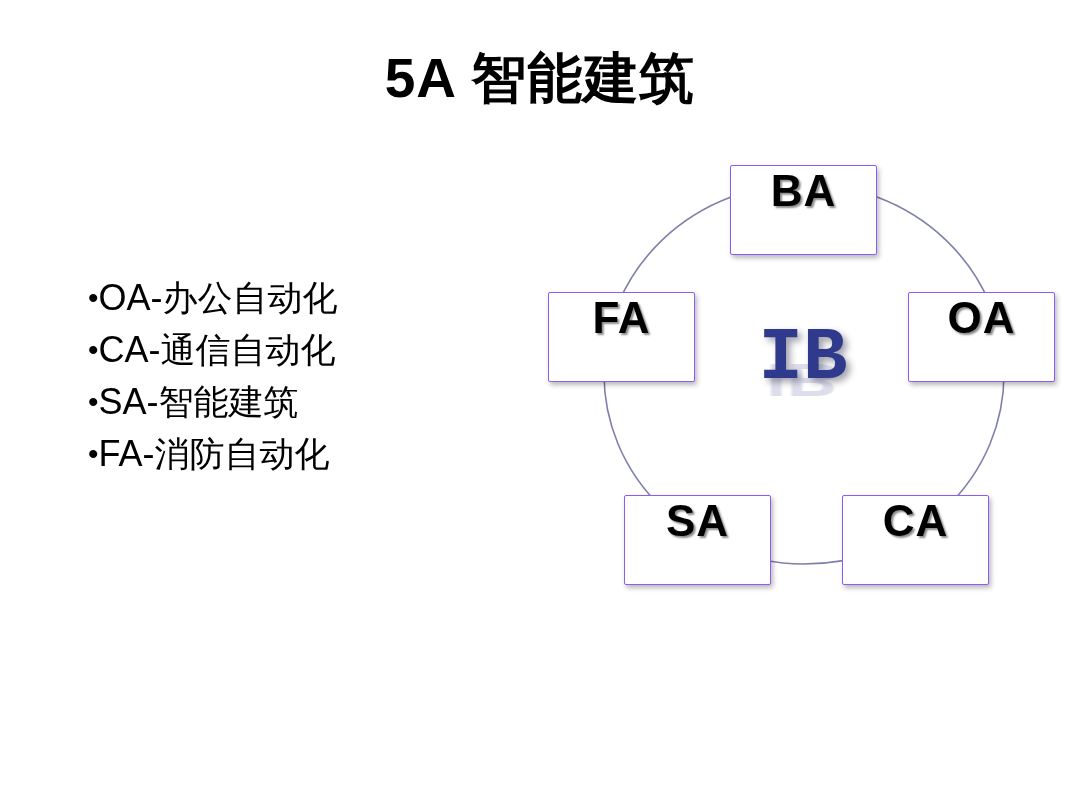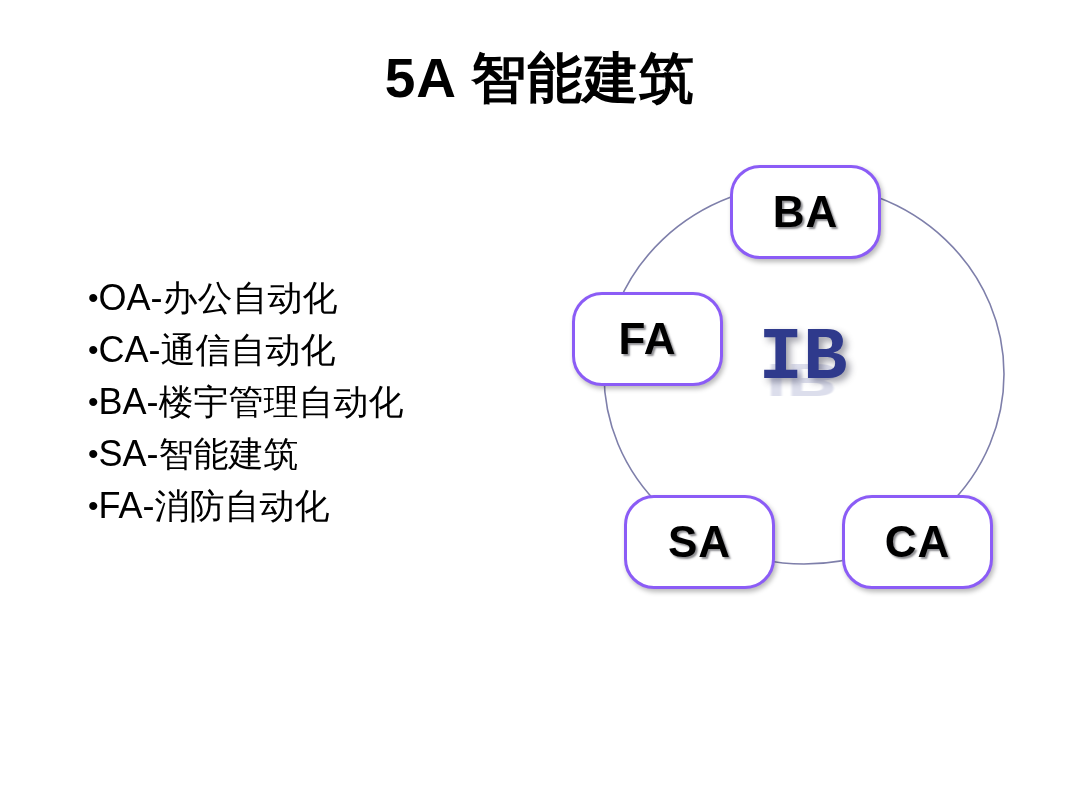--- a/index.html
+++ b/index.html
@@ -74,41 +74,41 @@
     height: 480px;
   }
   #ring-svg {
     position: absolute;
     left: 0; top: 0;
   }
 
   .node {
     position: absolute;
     background: #ffffff;
-    border: 3px solid #8b5cf6;
-    border-radius: 30px;
+    border: 1px solid #8b5cf6;
+    border-radius: 2px;
     box-shadow: 2px 3px 5px rgba(0,0,0,0.28);
     display: flex;
-    align-items: center;
+    align-items: flex-start;
     justify-content: center;
   }
   .node-label {
     font-size: 44px;
     font-weight: bold;
     color: #000000;
     text-shadow: 2px 2px 2px rgba(120,120,125,0.85);
     font-family: "Liberation Sans", "DejaVu Sans", sans-serif;
     letter-spacing: 1px;
   }
 
   #node-ba { left: 190px; top: 25px;  width: 145px; height: 88px; }
   #node-oa { left: 368px; top: 152px; width: 145px; height: 88px; }
   #node-ca { left: 302px; top: 355px; width: 145px; height: 88px; }
   #node-sa { left: 84px;  top: 355px; width: 145px; height: 88px; }
-  #node-fa { left: 32px;  top: 152px; width: 145px; height: 88px; }
+  #node-fa { left: 8px;  top: 152px; width: 145px; height: 88px; }
 
   #center-ib {
     position: absolute;
     left: 178px;
     top: 180px;
     width: 170px;
     height: 120px;
     text-align: center;
   }
   #center-ib .ib-main {
@@ -142,23 +142,20 @@
   <div id="title">5A 智能建筑</div>
 
   <div id="bullets">
     <div class="bullet-line">
       <span class="dot">•</span><span class="code">OA-</span><span class="cn">办公自动化</span>
     </div>
     <div class="bullet-line">
       <span class="dot">•</span><span class="code">CA-</span><span class="cn">通信自动化</span>
     </div>
     <div class="bullet-line">
-      <span class="dot">•</span><span class="code">BA-</span><span class="cn">楼宇管理自动化</span>
-    </div>
-    <div class="bullet-line">
       <span class="dot">•</span><span class="code">SA-</span><span class="cn">智能建筑</span>
     </div>
     <div class="bullet-line">
       <span class="dot">•</span><span class="code">FA-</span><span class="cn">消防自动化</span>
     </div>
   </div>
 
   <div id="diagram">
 
     <svg id="ring-svg" width="540" height="480">
@@ -166,20 +163,23 @@
     </svg>
 
     <div id="center-ib">
       <span class="ib-main">IB</span>
       <span class="ib-reflect">IB</span>
     </div>
 
     <div class="node" id="node-ba">
       <span class="node-label">BA</span>
     </div>
+    <div class="node" id="node-oa">
+      <span class="node-label">OA</span>
+    </div>
     <div class="node" id="node-ca">
       <span class="node-label">CA</span>
     </div>
     <div class="node" id="node-sa">
       <span class="node-label">SA</span>
     </div>
     <div class="node" id="node-fa">
       <span class="node-label">FA</span>
     </div>
 

